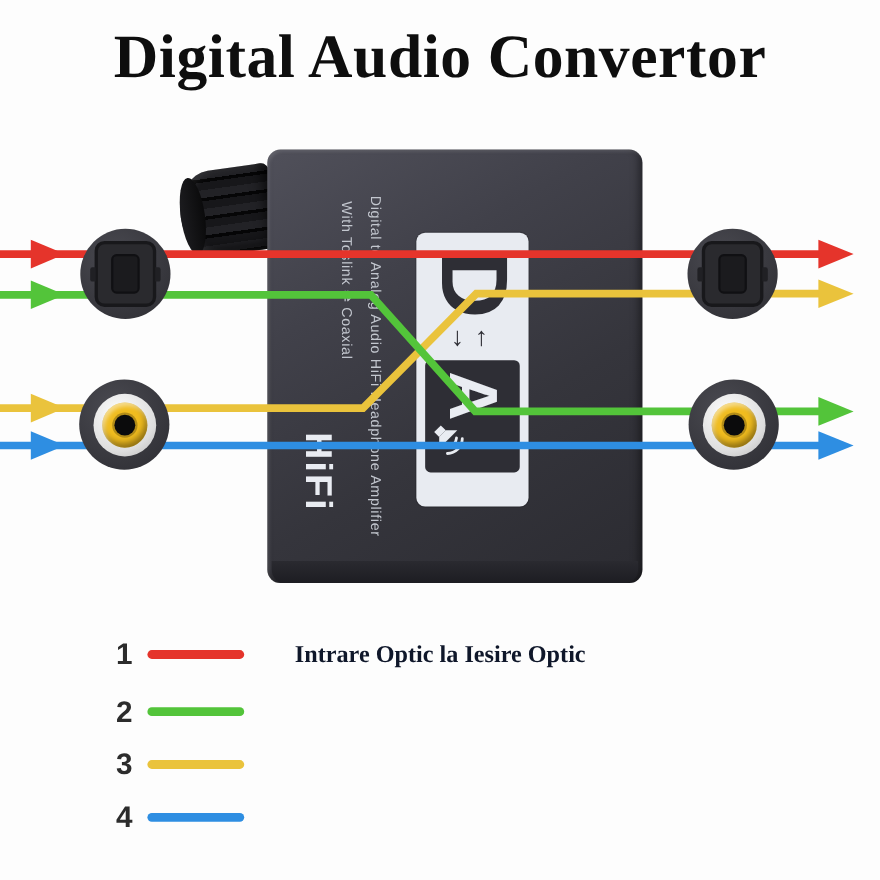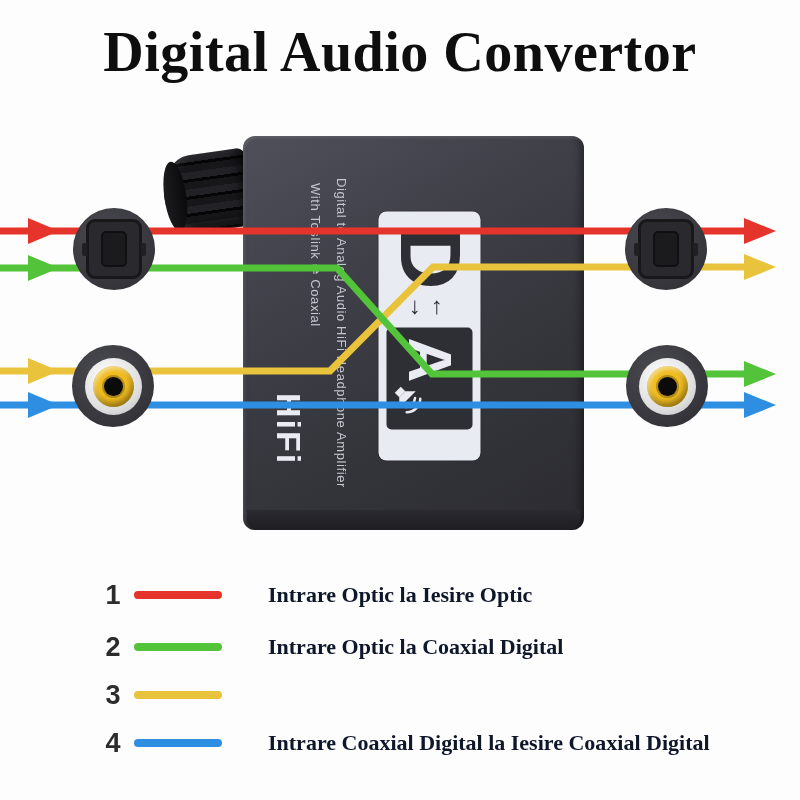--- a/index.html
+++ b/index.html
@@ -161,25 +161,23 @@
   </div>
 
   <div class="legend-row r1">
     <span class="legend-num">1</span>
     <span class="legend-swatch" style="background: rgb(229, 52, 43);"></span>
     <span class="legend-label">Intrare Optic la Iesire Optic</span>
   </div>
   <div class="legend-row r2">
     <span class="legend-num">2</span>
     <span class="legend-swatch" style="background: rgb(83, 196, 58);"></span>
-    <span class="legend-label">Intrare Optic la Coaxial Digital</span>
   </div>
   <div class="legend-row r3">
     <span class="legend-num">3</span>
     <span class="legend-swatch" style="background: rgb(234, 195, 60);"></span>
   </div>
   <div class="legend-row r4">
     <span class="legend-num">4</span>
     <span class="legend-swatch" style="background: rgb(46, 142, 226);"></span>
-    <span class="legend-label">Intrare Coaxial Digital la Iesire Coaxial Digital</span>
   </div>
 
 </div>
 
 </body></html>

